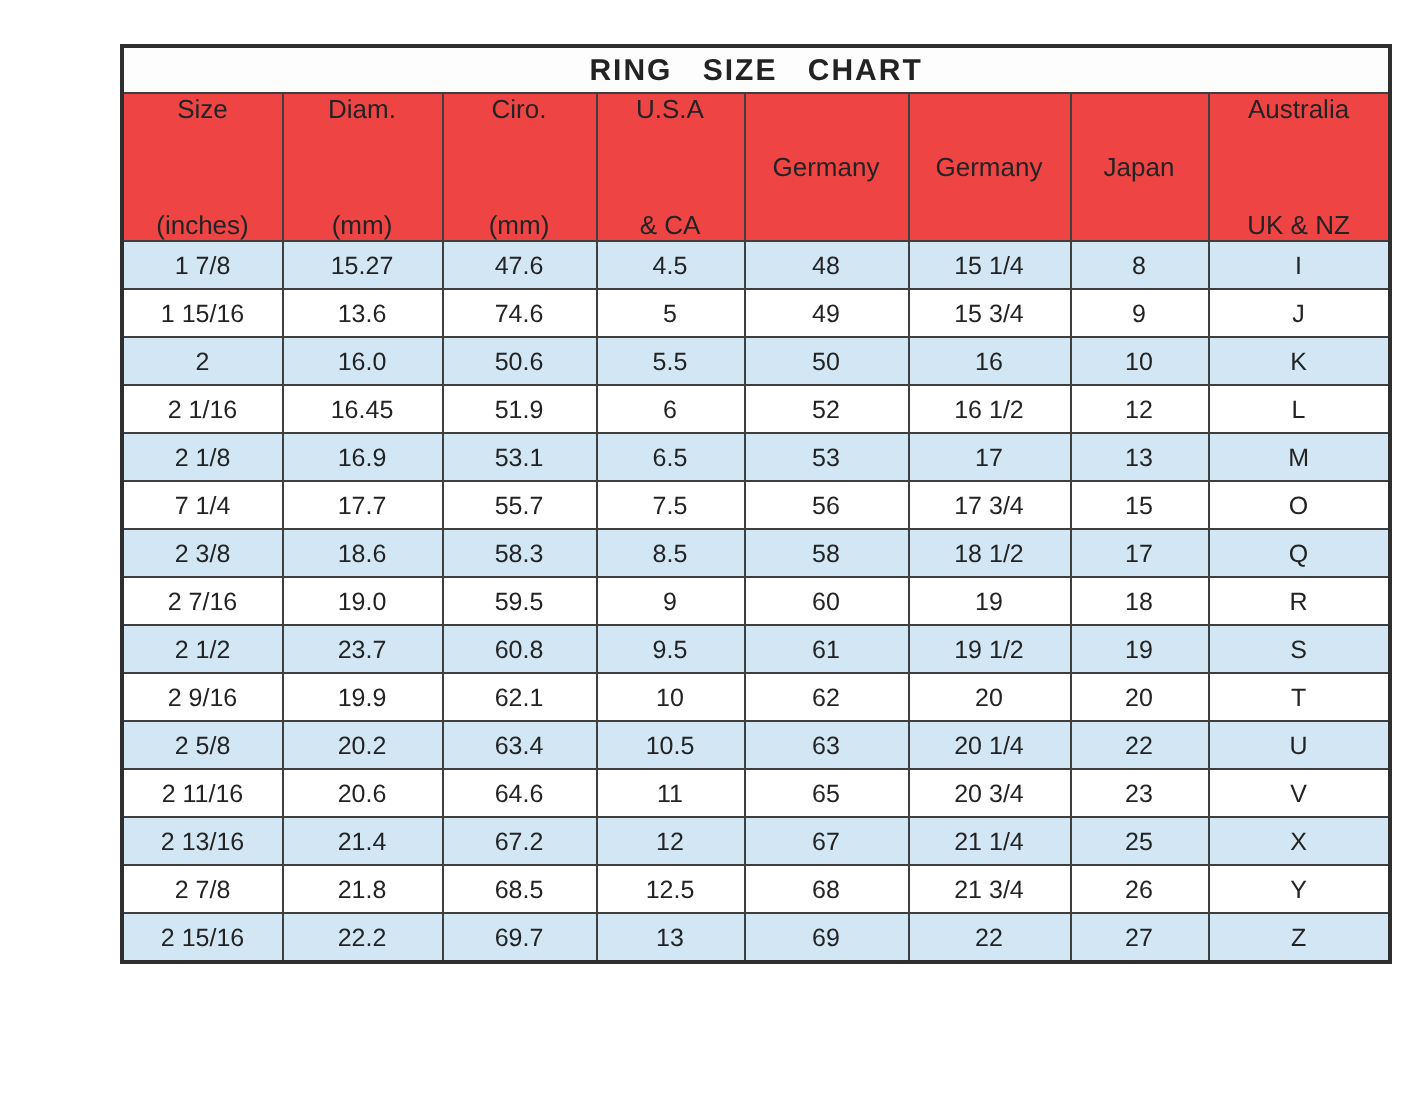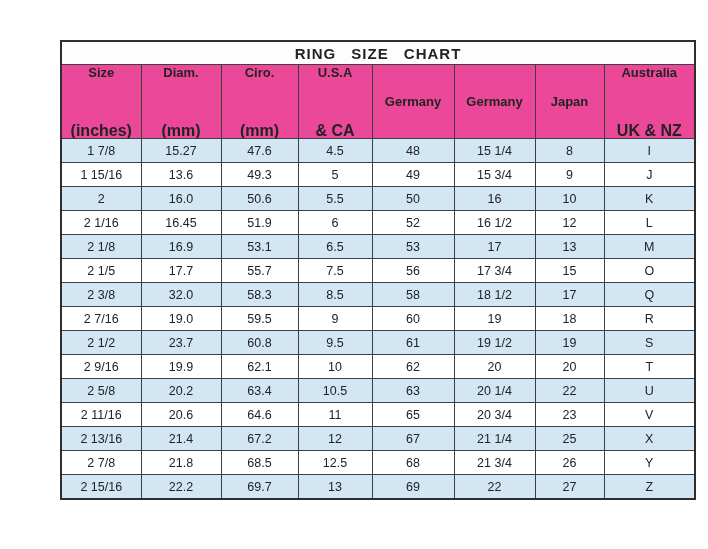--- a/index.html
+++ b/index.html
@@ -11,21 +11,21 @@
   body{
     width:708px;height:549px;
     background:#ffffff;
     font-family:"Liberation Sans", sans-serif;
     color:var(--text);
     position:relative;
     overflow:hidden;
   }
   .chart-wrap{
     position:absolute;
-    left:37px; top:40px;
+    left:37px; top:22px;
     width:524px; height:480px;padding-left:23px;
   }
   table.ring{
     border-collapse:collapse;
     table-layout:fixed;
     width:634px;
     border:2px solid #2e2e2e;
   }
   table.ring th, table.ring td{
     border:1px solid var(--border);
@@ -38,25 +38,25 @@
   .title-cell{
     height:22px;
     font-size:15px;
     font-weight:bold;
     letter-spacing:1px;
     word-spacing:10px;
     background:#fdfdfd;
   }
   thead tr.cols th{
     height:38px;
-    font-weight:bold;
-    background:#ec4899;
+    font-weight:normal;
+    background:#ef4444;
   }
   .h-label{font-size:13px;line-height:15px;}
-  .h-sub{font-size:16px;line-height:14px;margin-top:44px;}
+  .h-sub{font-size:13px;line-height:14px;margin-top:44px;}
   tbody td{
     height:23px;
     font-size:12.5px;
   }
   tbody tr:nth-child(odd){background:var(--row-alt);}
   tbody tr:nth-child(even){background:#ffffff;}
   
   col.c0{width:80px;} col.c1{width:80px;} col.c2{width:77px;}
   col.c3{width:74px;} col.c4{width:82px;} col.c5{width:81px;}
   col.c6{width:69px;} col.c7{width:91px;}
@@ -119,21 +119,21 @@
           <td>47.6</td>
           <td>4.5</td>
           <td>48</td>
           <td>15 1/4</td>
           <td>8</td>
           <td>I</td>
         </tr>
         <tr>
           <td>1 15/16</td>
           <td>13.6</td>
-          <td>49.3</td>
+          <td>74.6</td>
           <td>5</td>
           <td>49</td>
           <td>15 3/4</td>
           <td>9</td>
           <td>J</td>
         </tr>
         <tr>
           <td>2</td>
           <td>16.0</td>
           <td>50.6</td>
@@ -157,32 +157,32 @@
           <td>2 1/8</td>
           <td>16.9</td>
           <td>53.1</td>
           <td>6.5</td>
           <td>53</td>
           <td>17</td>
           <td>13</td>
           <td>M</td>
         </tr>
         <tr>
-          <td>2 1/5</td>
+          <td>7 1/4</td>
           <td>17.7</td>
           <td>55.7</td>
           <td>7.5</td>
           <td>56</td>
           <td>17 3/4</td>
           <td>15</td>
           <td>O</td>
         </tr>
         <tr>
           <td>2 3/8</td>
-          <td>32.0</td>
+          <td>18.6</td>
           <td>58.3</td>
           <td>8.5</td>
           <td>58</td>
           <td>18 1/2</td>
           <td>17</td>
           <td>Q</td>
         </tr>
         <tr>
           <td>2 7/16</td>
           <td>19.0</td>

